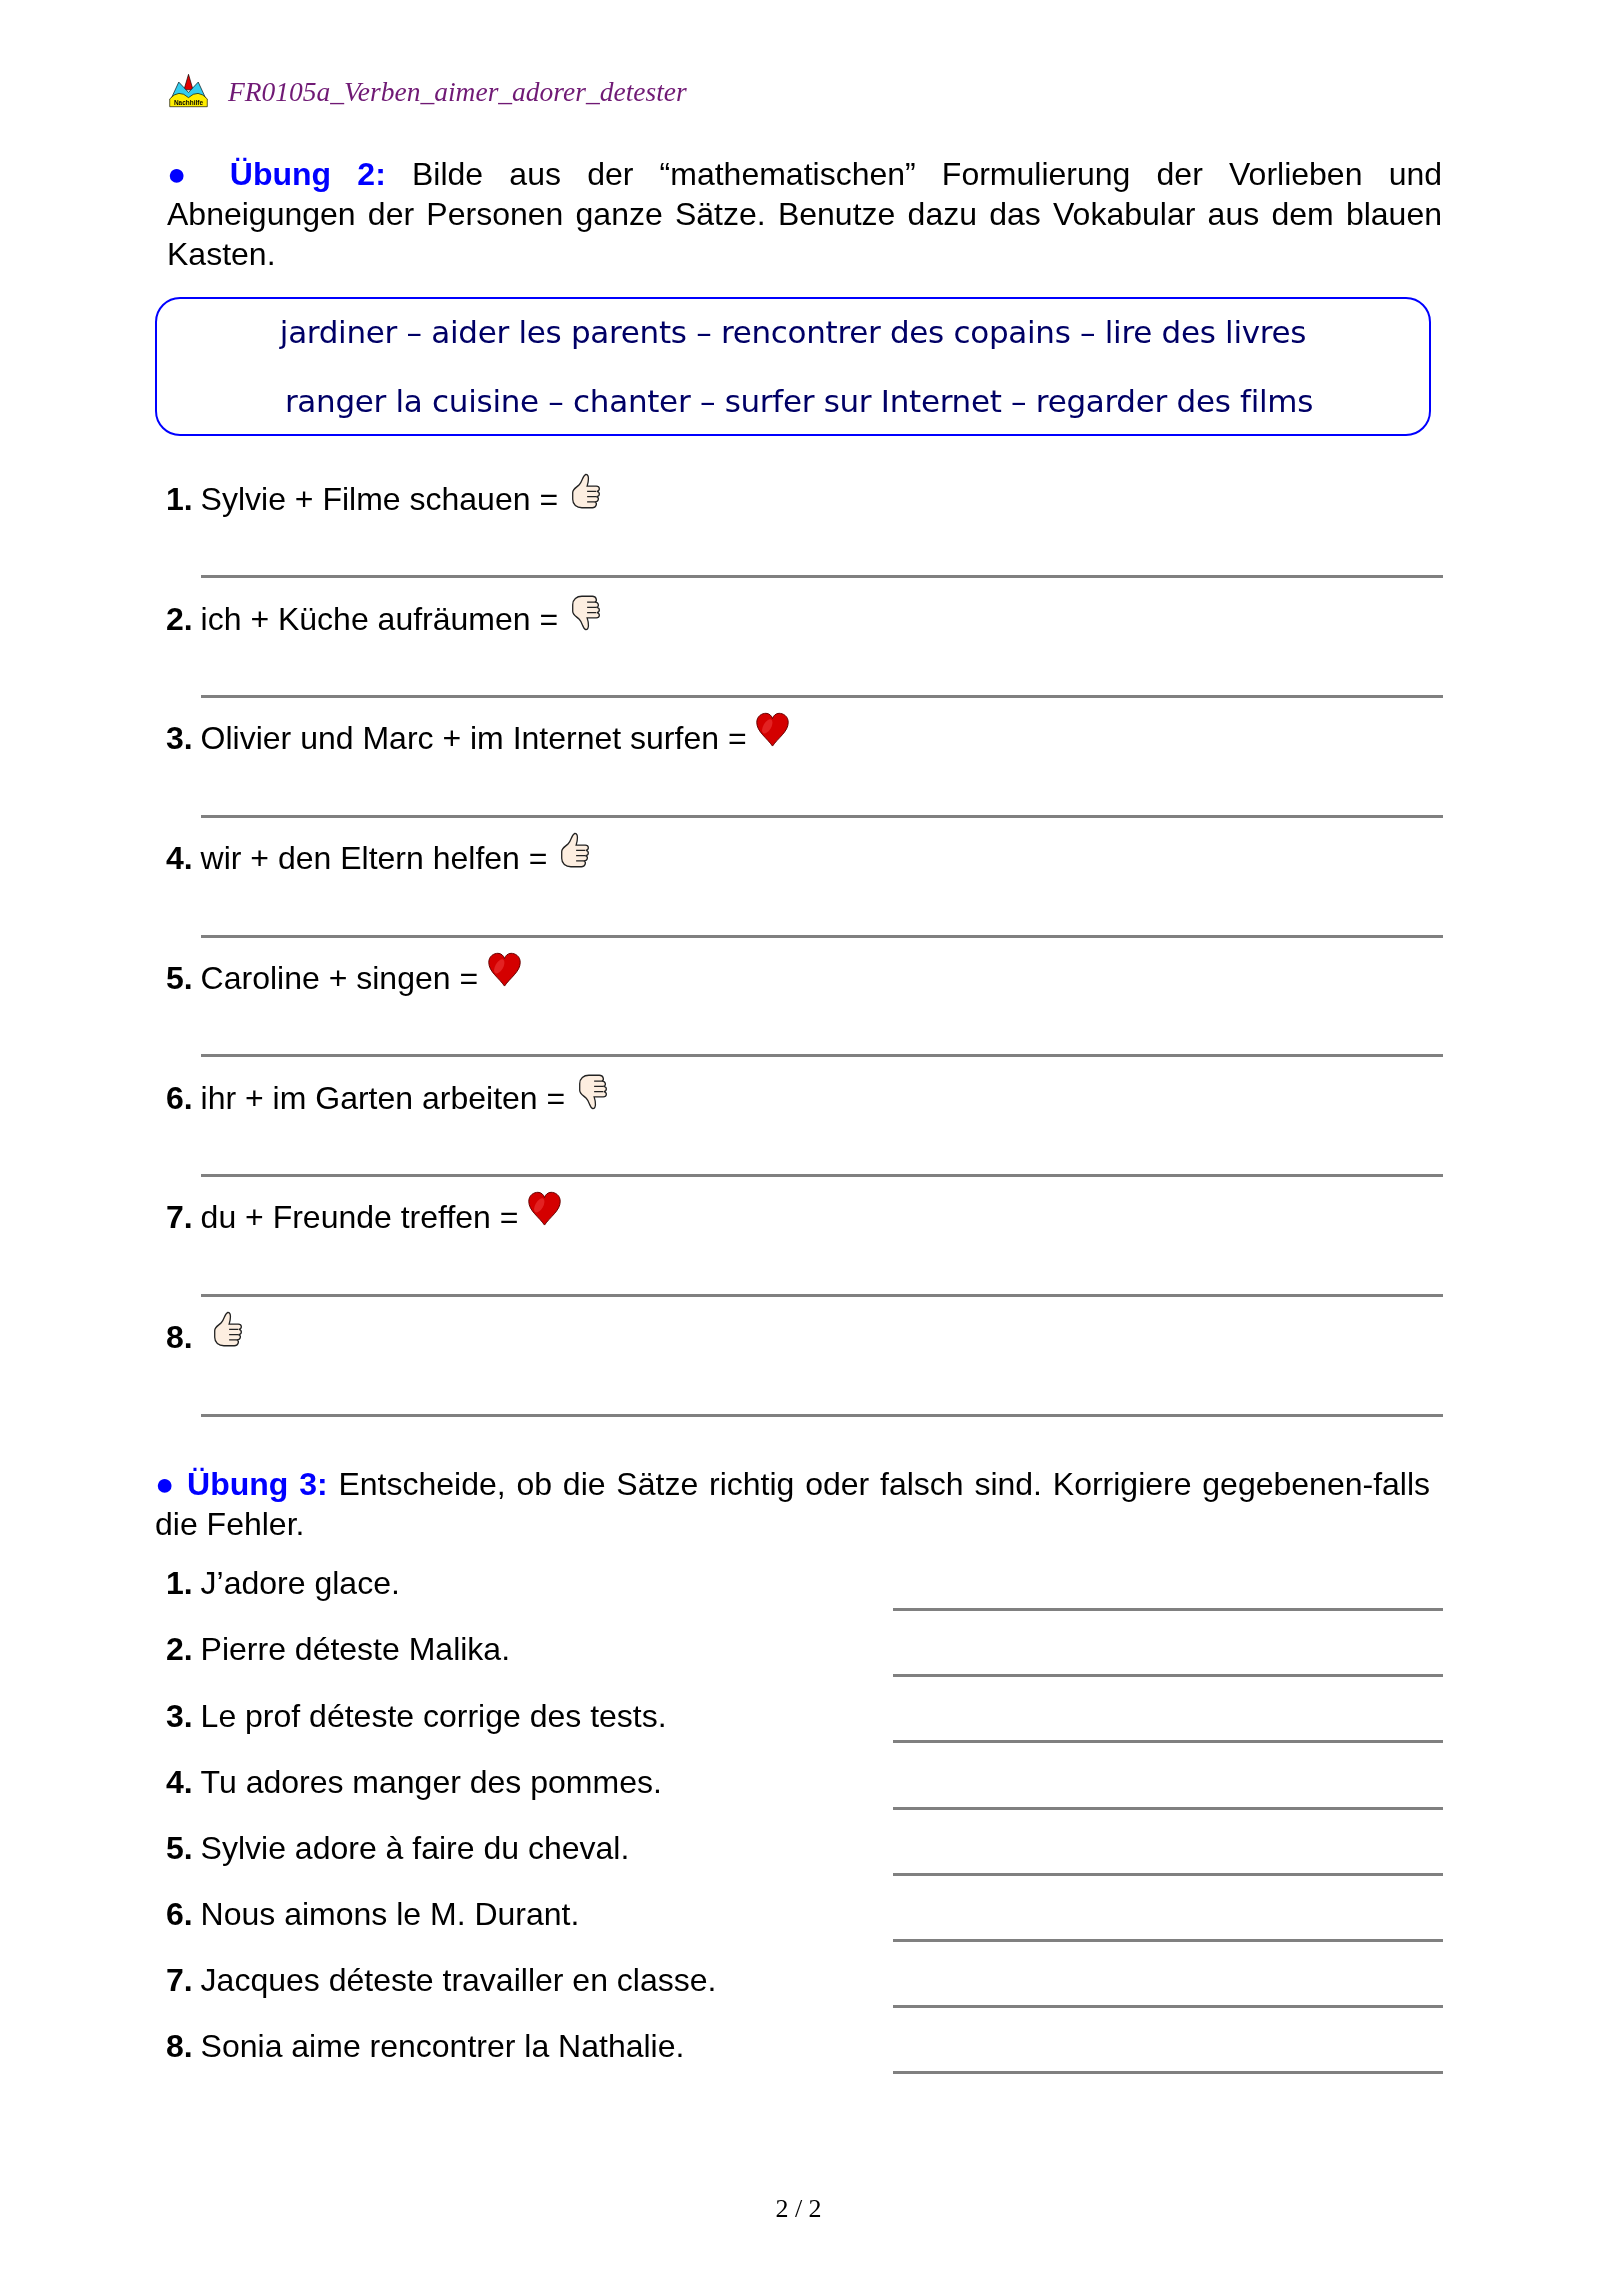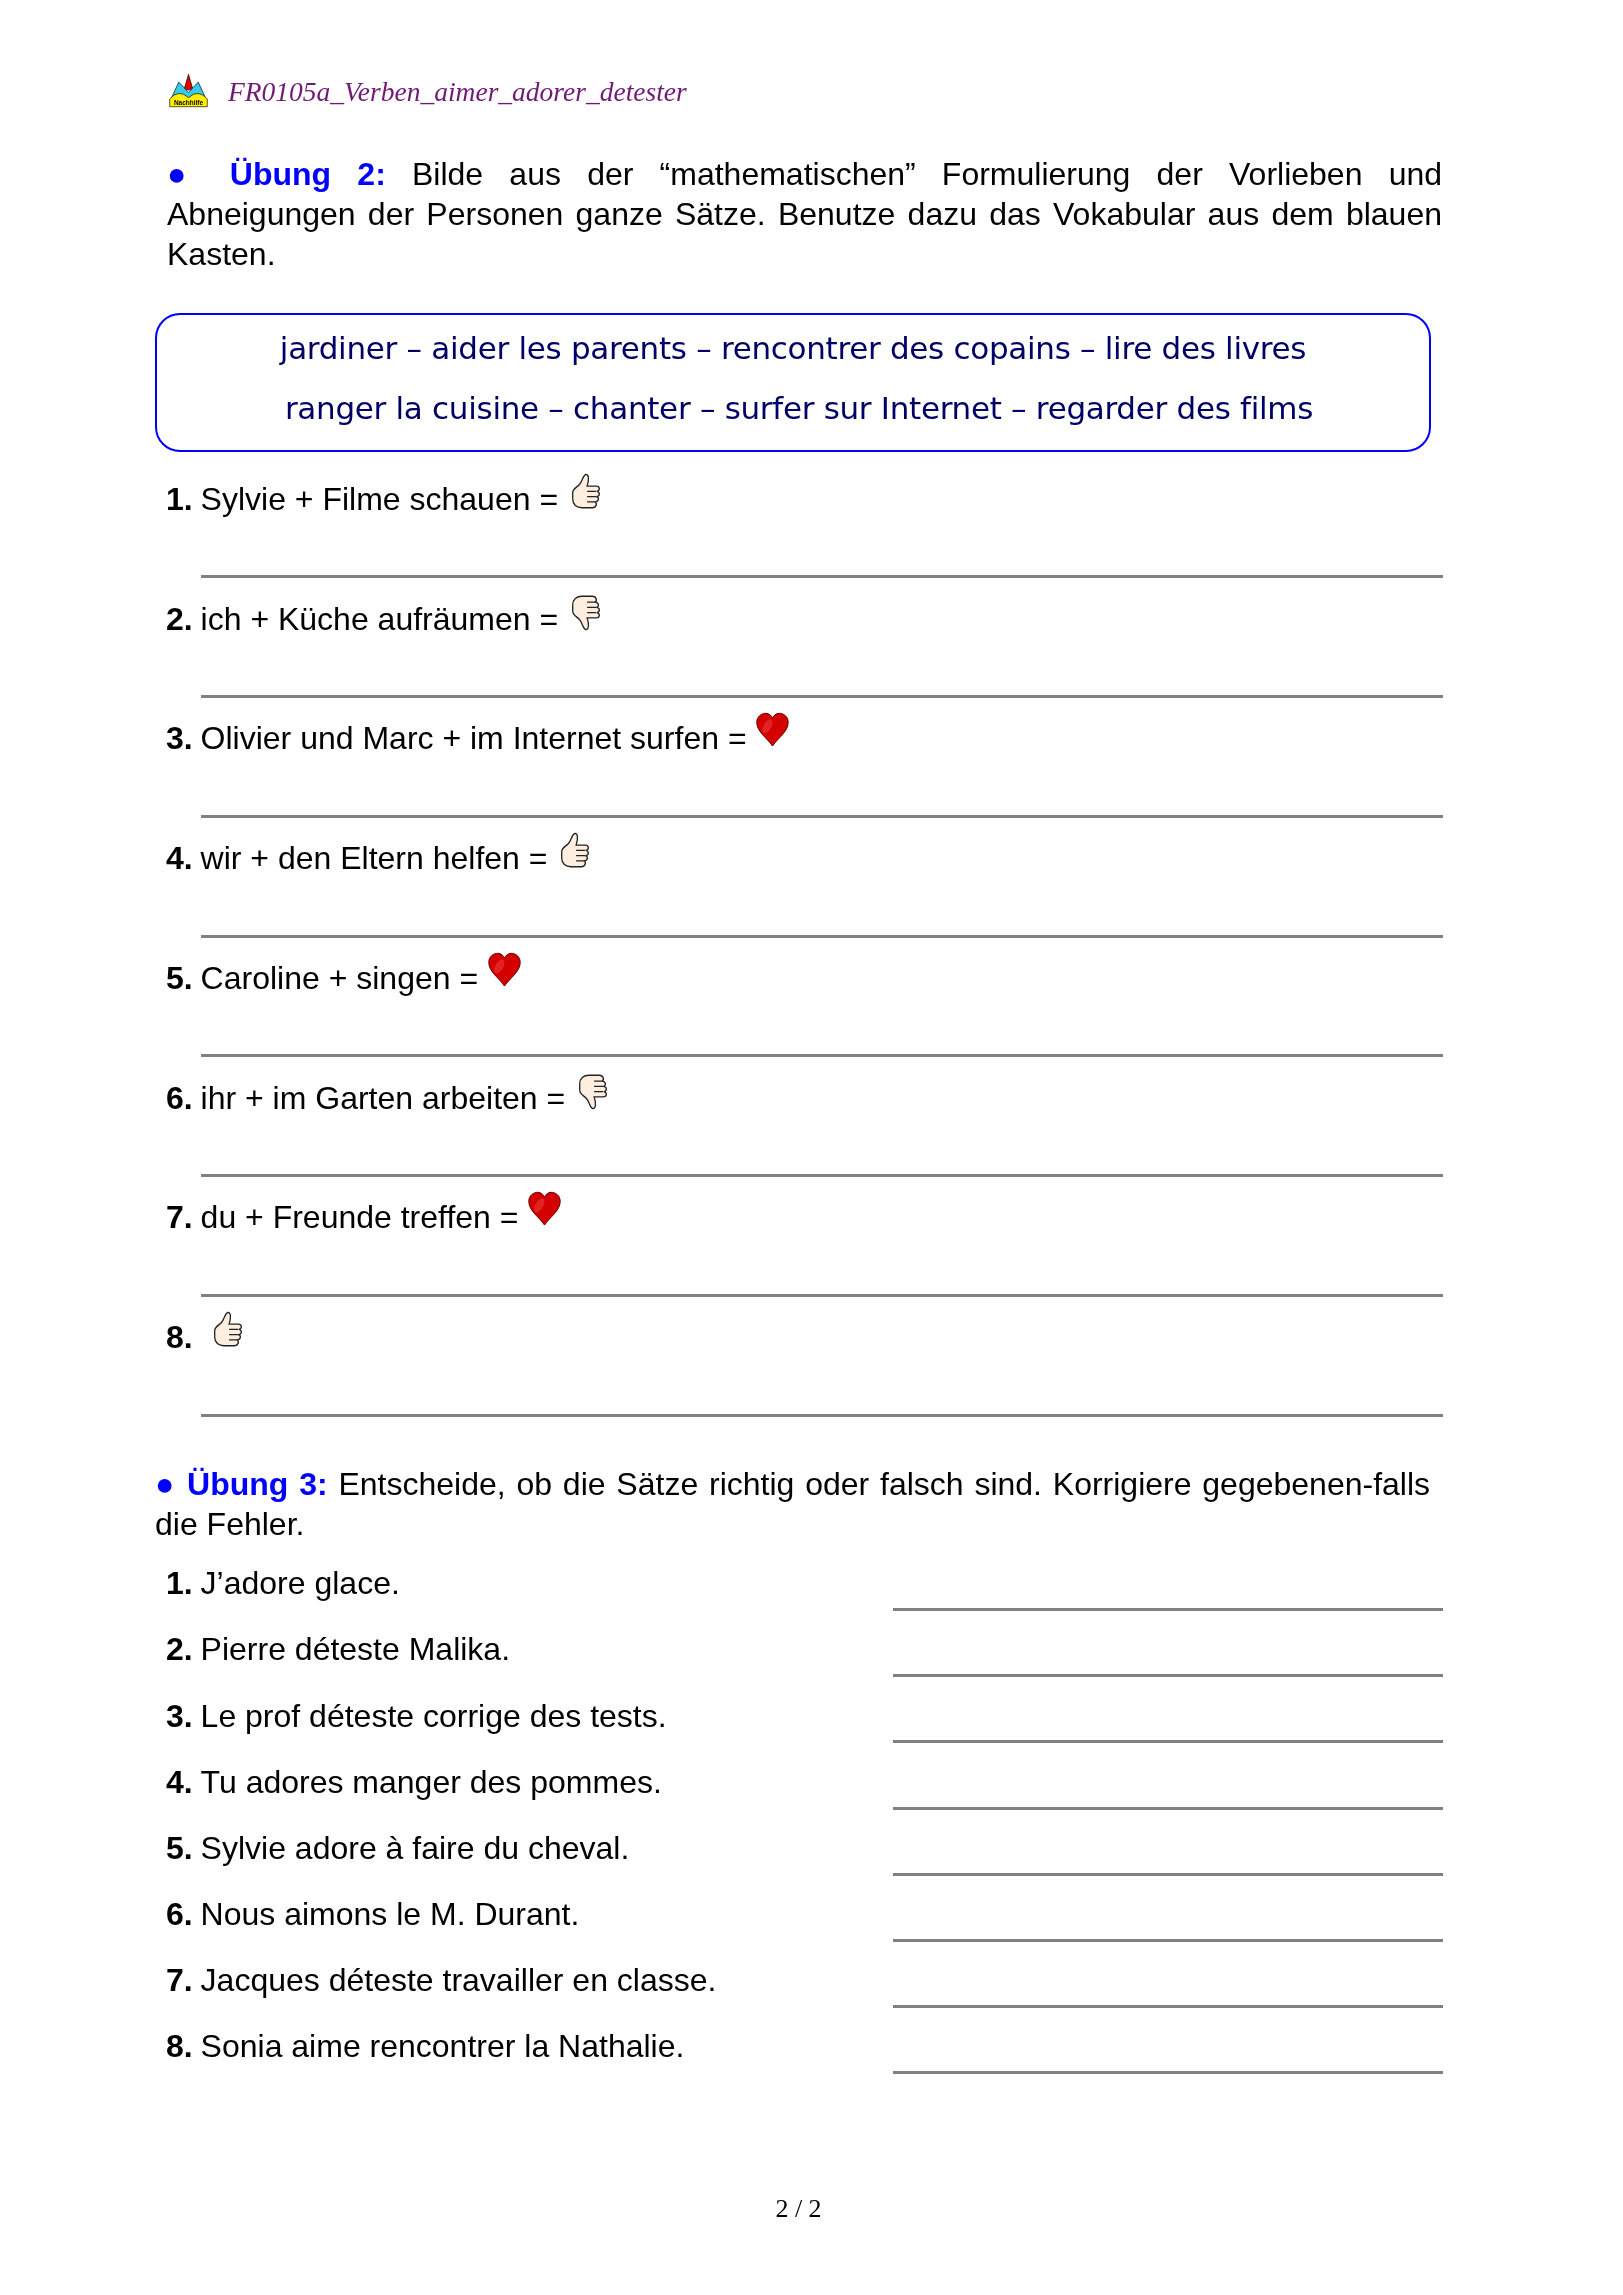--- a/index.html
+++ b/index.html
@@ -13,21 +13,21 @@
                font-style: italic; font-size: 27.5px; line-height: 33px; color: #701a75; white-space: nowrap; }
 
   
   .para { left: 155px; width: 1275px; font-size: 32px; line-height: 40px; text-align: justify;
           text-align-last: left; }
   .ex-head { color: #0000ff; font-weight: bold; }
   .bullet { color: #0000ff; }
 
   
   #vocab-box { left: 155px; top: 297px; width: 1272px; height: 135px; border: 2px solid #0000ff;
-               border-radius: 25px; box-sizing: content-box; margin-top: 16px; }
+               border-radius: 25px; box-sizing: content-box; }
   .vocab-line { position: absolute; left: 0; right: 0; text-align: center;
                 font-family: "DejaVu Sans", sans-serif; color: #000066; font-size: 31px; line-height: 39px;
                 white-space: nowrap; letter-spacing: -0.3px; }
 
   
   .item { position: absolute; left: 166px; font-size: 32px; line-height: 39px; white-space: nowrap;
           display: flex; align-items: flex-end; }
   .num { font-weight: bold; margin-right: 7.9px; }
   .icon { display: inline-block; width: 37px; height: 38px; margin-left: 7.9px; position: relative; top: -7.9px; }
   .answer-line { position: absolute; height: 2.6px; background: #808080; }
@@ -52,21 +52,21 @@
 <div id="doc-title" class="abs">FR0105a_Verben_aimer_adorer_detester</div>
 
 <div class="abs para" style="top:154px;margin-left:12px;">
   <span class="bullet">●</span>
   <span class="ex-head">Übung 2:</span>
   <span>Bilde aus der “mathematischen” Formulierung der Vorlieben und Abneigungen der Personen ganze Sätze. Benutze dazu das Vokabular aus dem blauen Kasten.</span>
 </div>
 
 <div id="vocab-box" class="abs">
   <div class="vocab-line" style="top:14.4px;">jardiner – aider les parents – rencontrer des copains – lire des livres</div>
-  <div class="vocab-line" style="top:74px;padding-left:12px;">ranger la cuisine – chanter – surfer sur Internet – regarder des films</div>
+  <div class="vocab-line" style="top:83px;padding-left:12px;">ranger la cuisine – chanter – surfer sur Internet – regarder des films</div>
 </div>
 
 <div id="ex2-items">
     <div class="item" style="top: 480px;">
       <span class="num">1.</span>
       <span>Sylvie + Filme schauen =</span>
       <span class="icon">
   <svg width="37" height="38" viewBox="0 0 56 58">
     <path d="M30,2 C36,2 34,14 32,20 L46,20 C52,20 52,27 47,28 C52,29 52,36 46,36 C51,37 50,44 44,44 C48,46 46,53 40,53 L24,53 C16,53 10,48 10,40 L10,30 C10,24 16,22 20,18 C25,13 25,4 30,2 Z" fill="#fdeee0" stroke="#222" stroke-width="2"></path>
     <path d="M32,28 L46,28 M32,36 L46,36 M32,44 L44,44" stroke="#222" stroke-width="2" fill="none"></path>

